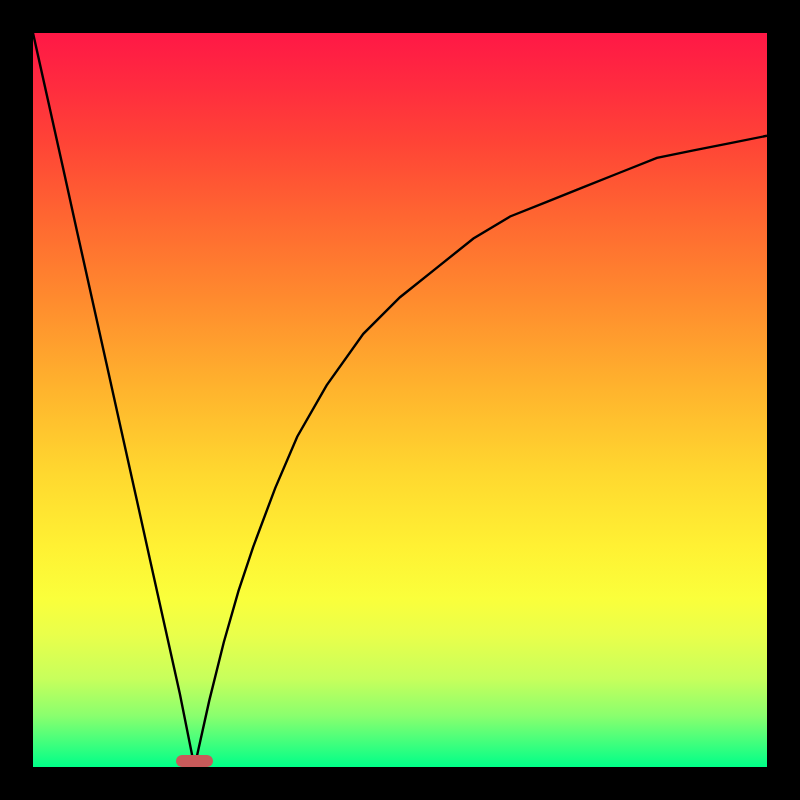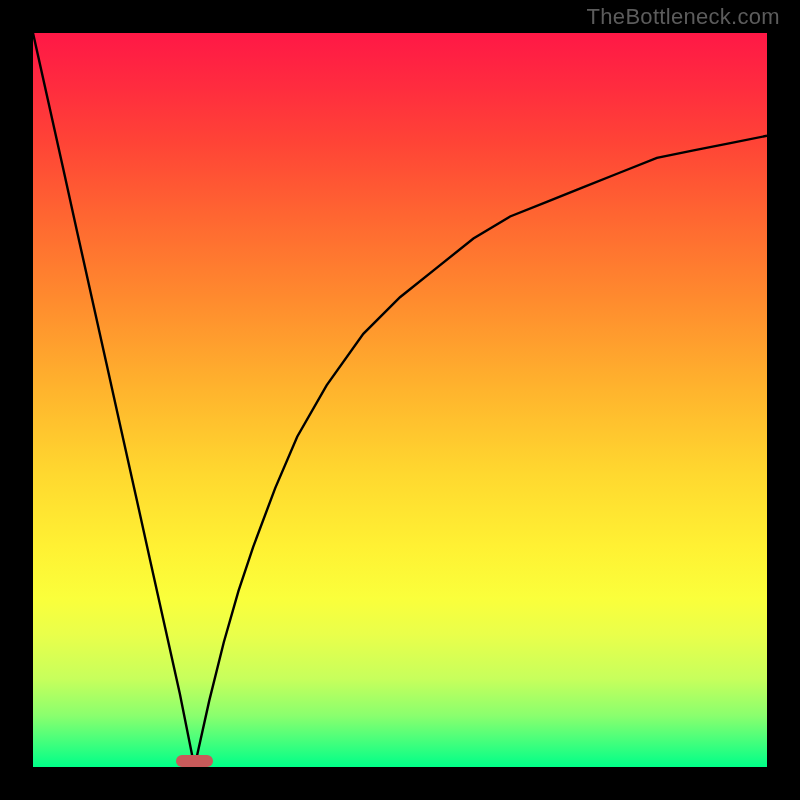--- a/index.html
+++ b/index.html
@@ -64,21 +64,20 @@
     border-radius: 6px;
     background: #c85a5a;
     z-index: 3;
   }
 </style>
 </head>
 <body>
 
 <div class="frame">
 
-  <div class="watermark">TheBottleneck.com</div>
 
   <div class="plot"></div>
 
   <svg class="overlay" viewBox="0 0 734 734" preserveAspectRatio="none">
     <path fill="none" stroke="#000" stroke-width="2.4" d="M0.0 0.0 L14.7 66.1 L29.4 132.1 L44.0 198.2 L58.7 264.2 L73.4 330.3 L88.1 396.4 L102.8 462.4 L117.4 528.5 L132.1 594.5 L146.8 660.6 L161.5 734.0 L161.5 734.0 L176.2 667.9 L190.8 609.2 L205.5 557.8 L220.2 513.8 L242.2 455.1 L264.2 403.7 L293.6 352.3 L330.3 300.9 L367.0 264.2 L403.7 234.9 L440.4 205.5 L477.1 183.5 L513.8 168.8 L550.5 154.1 L587.2 139.5 L623.9 124.8 L660.6 117.4 L697.3 110.1 L734.0 102.8" id="curve-path"></path>
   </svg>
 
   <div class="marker" id="marker" style="left: 176.13px; width: 36.7px; top: 755.128px;"></div>
 
 </div>

